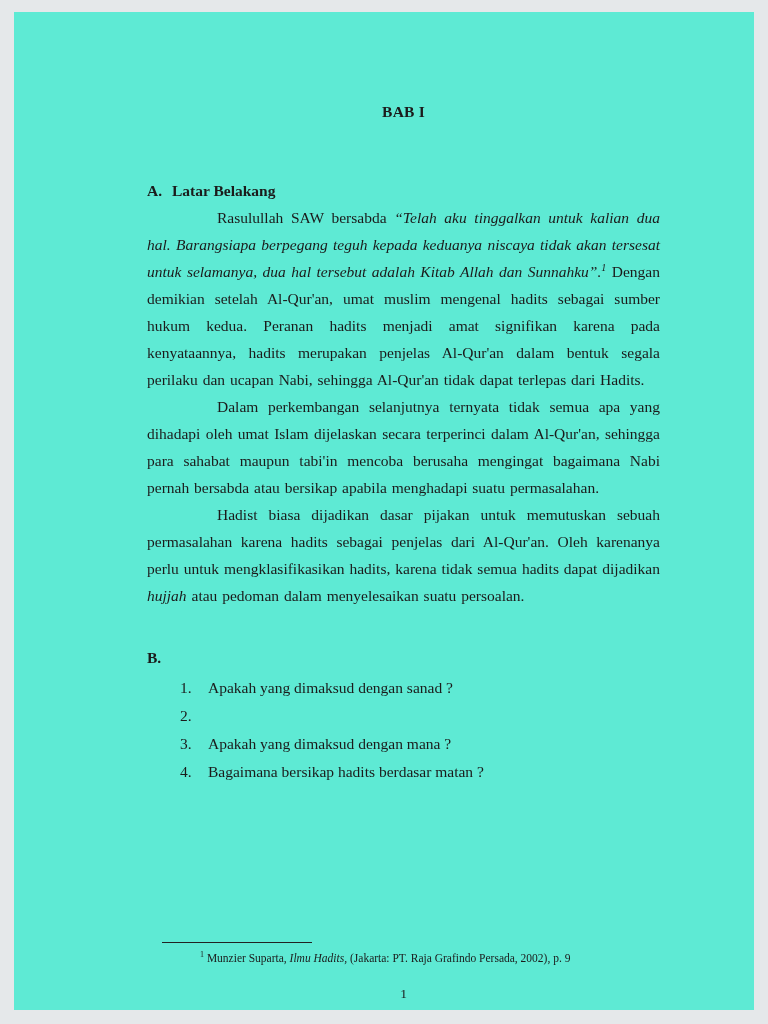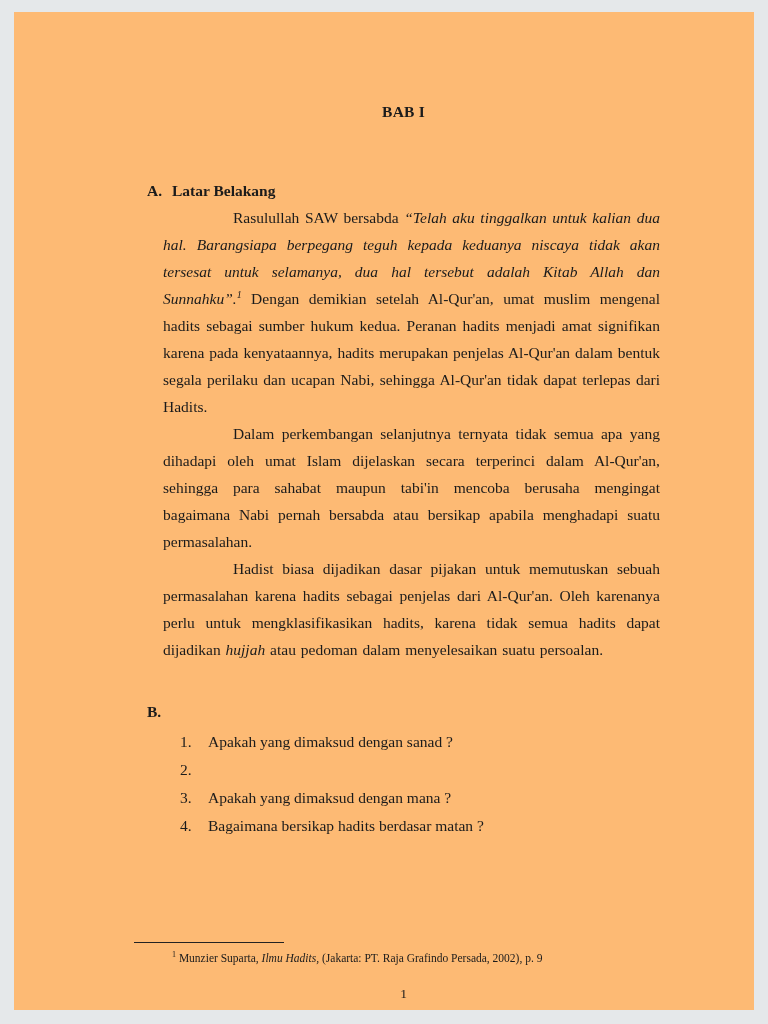--- a/index.html
+++ b/index.html
@@ -7,21 +7,21 @@
   body {
     background: #e5e8ea;
     font-family: "Liberation Serif", serif;
     color: #1b1b1b;
     position: relative;
     overflow: hidden;
   }
   .page {
     position: absolute;
     left: 14px; right: 14px; top: 12px; bottom: 14px;
-    background: #fdba74;
+    background: #5eead4;
   }
   .content {
     position: absolute;
     left: 133px; right: 94px; top: 0;
   }
   .doc-title {
     text-align: center;
     font-weight: bold;
     font-size: 15.5px;
     line-height: 27px;
@@ -36,40 +36,39 @@
   }
   .section-heading.first { margin-top: 52px; }
   .section-heading.second { margin-top: 35px; }
   .sec-label { width: 25px; flex: 0 0 25px; }
   .body-para {
     font-size: 15.5px;
     line-height: 27px;
     text-align: justify;
     text-indent: 70px;
     word-spacing: 1px;
-    margin-left: 16px;
   }
   .body-para em, .fn-text em { font-style: italic; }
   sup.fnref {
     font-size: 10px;
     vertical-align: super;
     line-height: 0;
     font-style: italic;
   }
   .rm-list { margin-top: 3px; }
   .rm-item {
     display: flex;
     font-size: 15.5px;
     line-height: 28px;
     padding-left: 33px;
   }
   .rm-num { width: 28px; flex: 0 0 28px; }
   .footnote {
     position: absolute;
-    left: 120px; right: 94px;
+    left: 148px; right: 94px;
     bottom: 44px;
     font-size: 11.5px;
     line-height: 16px;
     font-family: Liberation Serif, serif;
   }
   .footnote-rule {
     width: 150px;
     border-top: 1.5px solid #222;
     margin-bottom: 7px;
   }

